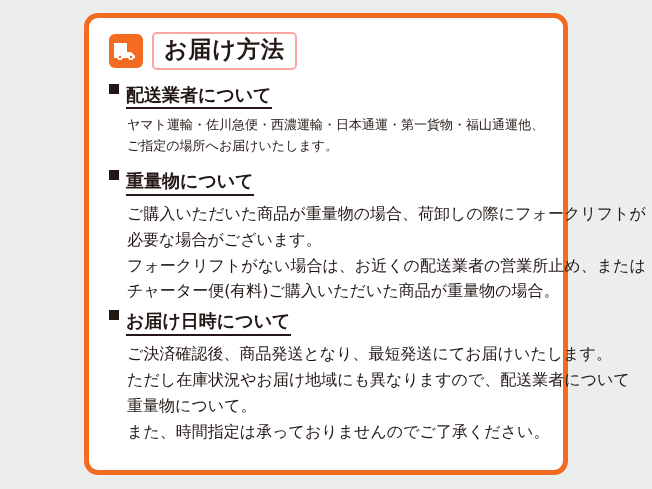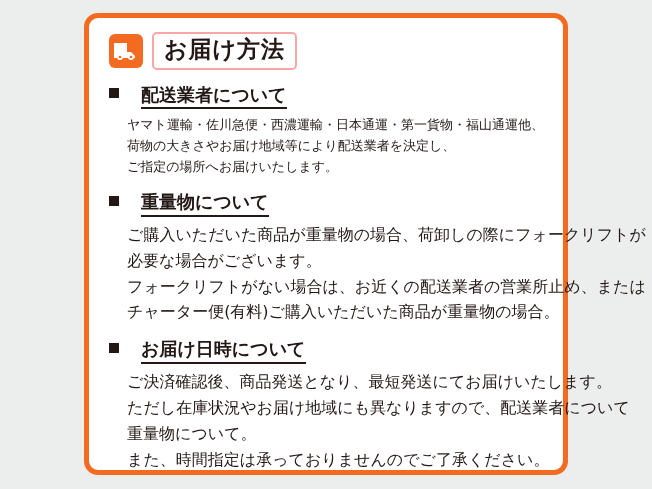--- a/index.html
+++ b/index.html
@@ -69,22 +69,22 @@
     color: #231815;
     letter-spacing: 1px;
     line-height: 1.2;
     white-space: nowrap;
   }
   .section {
     margin-bottom: 2px;
   }
   .sec-head {
     display: flex;
-    align-items: center;
-    gap: 22px;
+    align-items: flex-start;
+    gap: 7px;
     margin-bottom: 5px;
   }
   .sq {
     width: 10px;
     height: 10px;
     background: #231815;
     margin-bottom: 6px;
     flex: 0 0 auto;
   }
   .sec-title {
@@ -103,21 +103,21 @@
     font-size: 13px;
     color: #231815;
     line-height: 1.62;
     white-space: nowrap;
     font-weight: 500;
   }
   .sec-2 .line, .sec-3 .line {
     font-size: 16px;
   }
   .sec-1 { margin-bottom: 14px; }
-  .sec-2 { margin-bottom: 13px; }
+  .sec-2 { margin-bottom: 6px; }
 </style>
 </head>
 <body>
 
 <div class="page">
   <div class="card">
     <div class="inner">
 
       <div class="title-row">
         <div class="truck-badge">
@@ -134,21 +134,20 @@
         </div>
       </div>
 
       <div class="section sec-1">
         <div class="sec-head">
           <span class="sq"></span>
           <span class="sec-title">配送業者について</span>
         </div>
         <div class="body-lines">
           <div class="line">ヤマト運輸・佐川急便・西濃運輸・日本通運・第一貨物・福山通運他、</div>
-          <div class="line">荷物の大きさやお届け地域等により配送業者を決定し、</div>
           <div class="line">ご指定の場所へお届けいたします。</div>
         </div>
       </div>
 
       <div class="section sec-2">
         <div class="sec-head">
           <span class="sq"></span>
           <span class="sec-title">重量物について</span>
         </div>
         <div class="body-lines">

